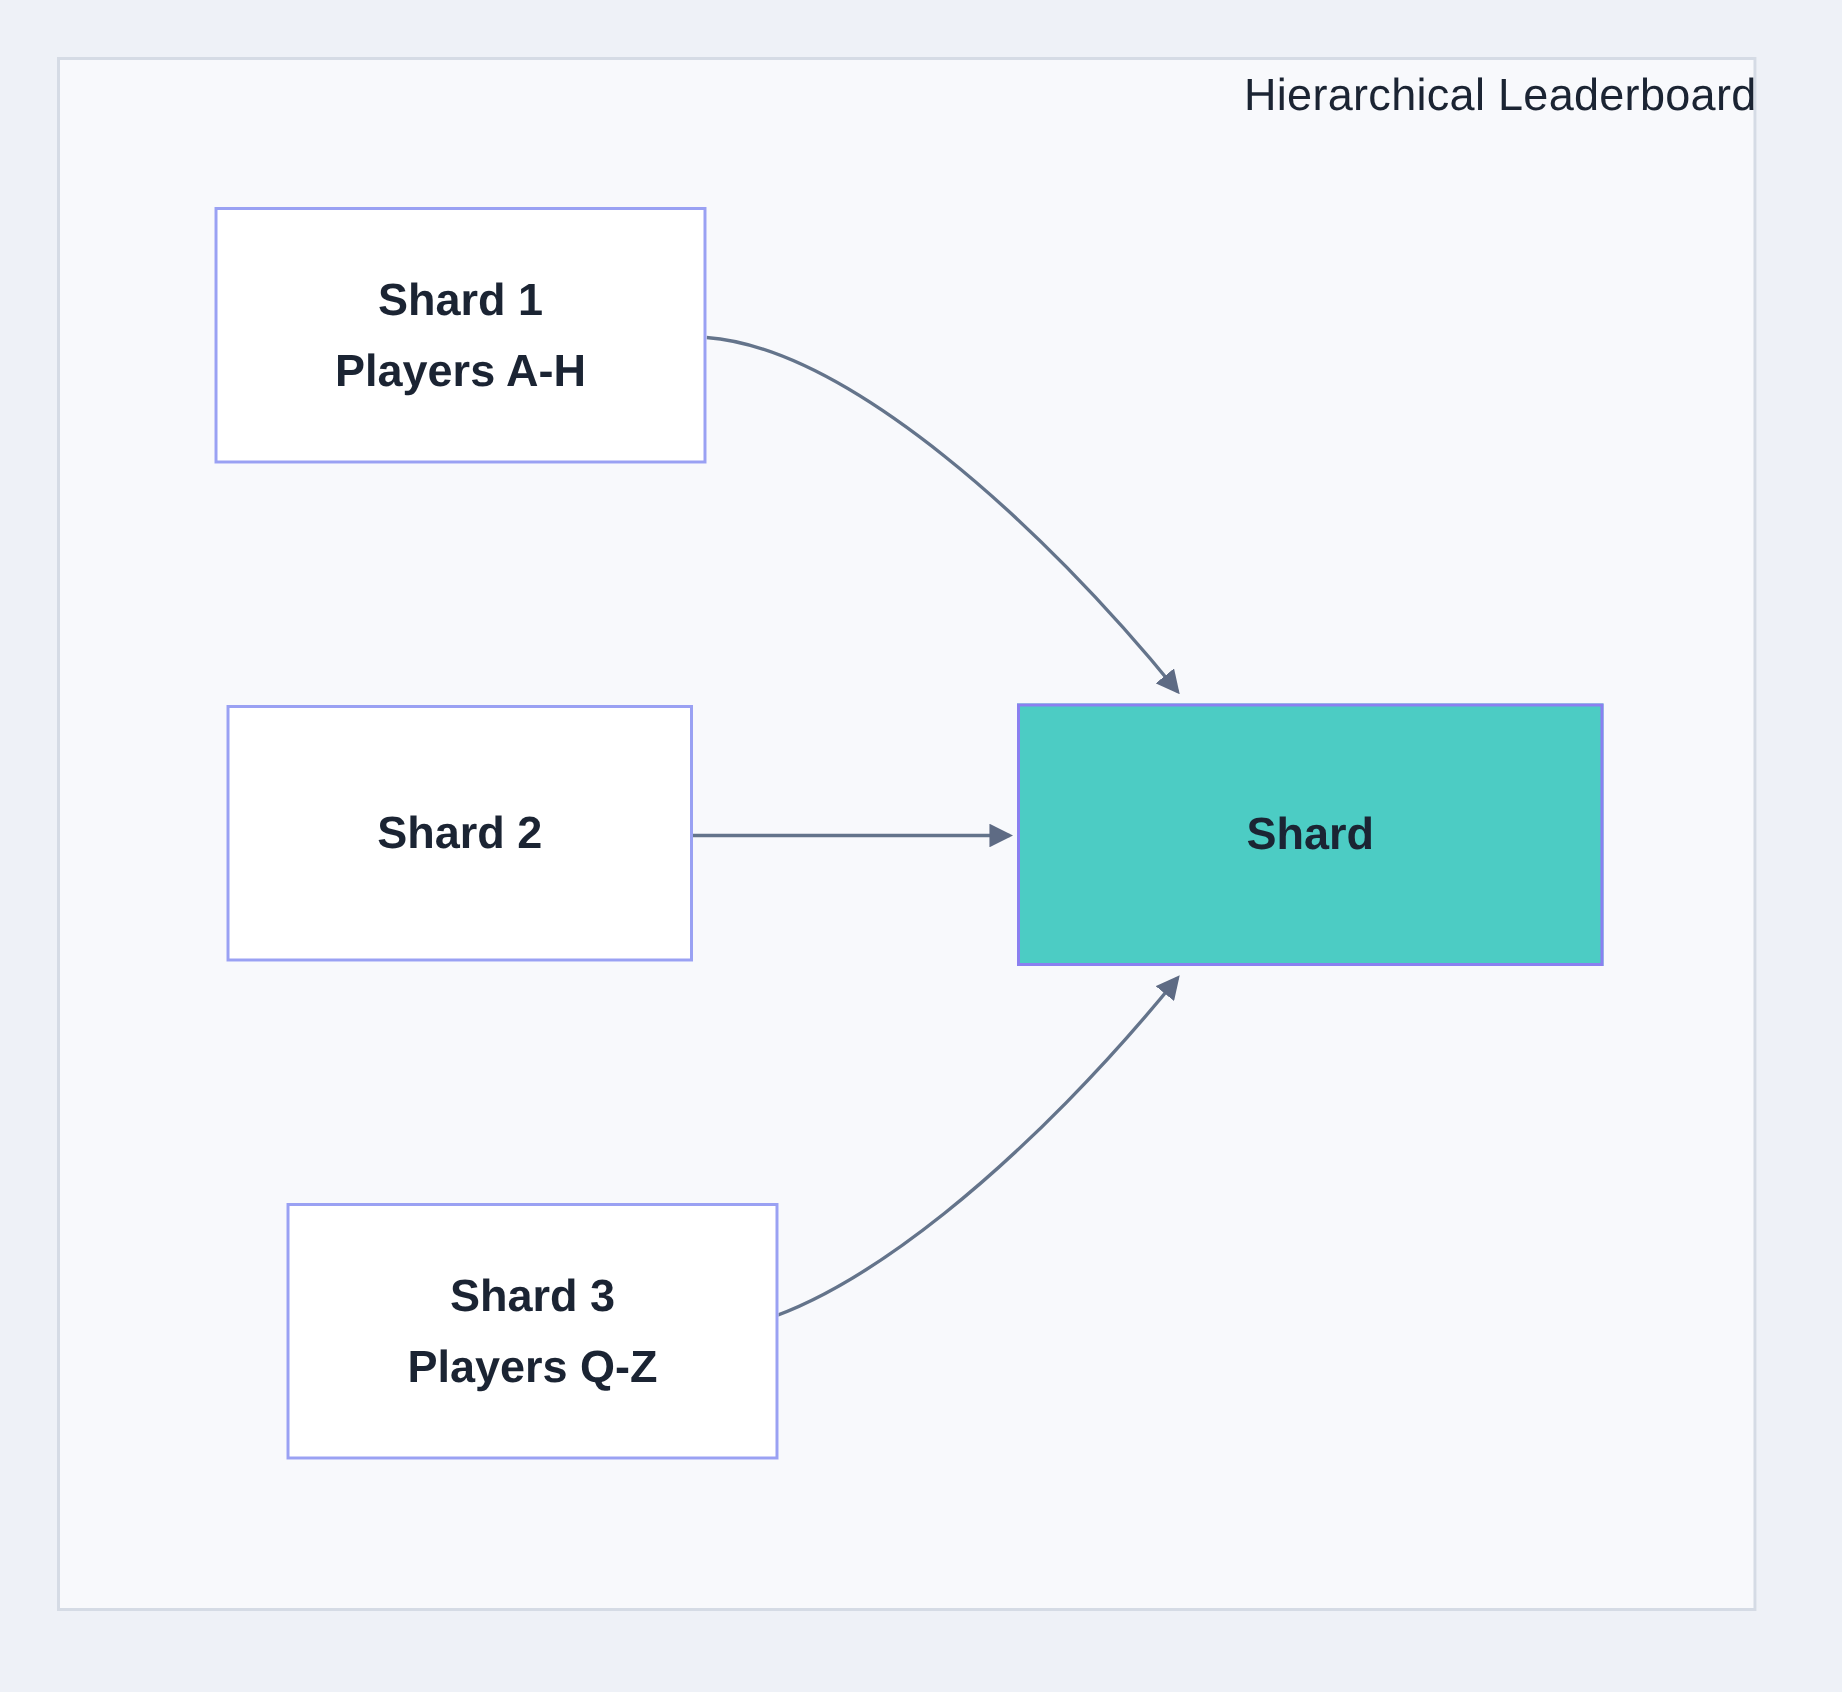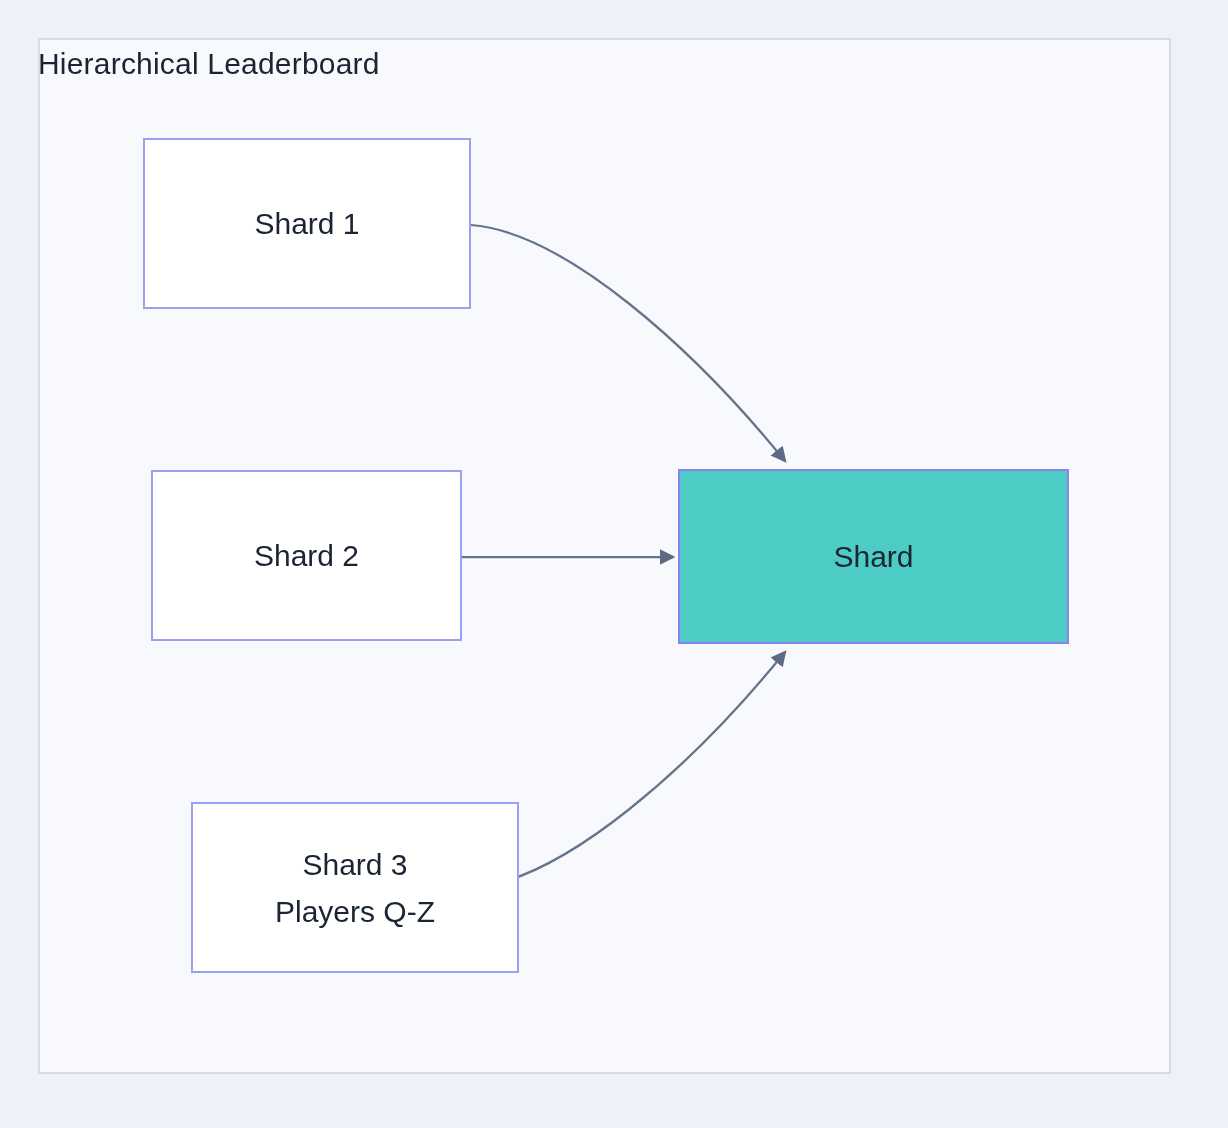--- a/index.html
+++ b/index.html
@@ -23,39 +23,40 @@
     height: 1036px;
     background: #f8f9fc;
     border: 2px solid #d5dbe5;
     box-sizing: border-box;
   }
   .diagram-title {
     position: absolute;
     left: 38px;
     top: 48px;
     width: 1133px;
-    text-align: left;
+    text-align: right;
     font-size: 30px;
     line-height: 32px;
     color: #1b2433;
     letter-spacing: 0.2px;
   }
   .node {
     position: absolute;
     box-sizing: border-box;
     background: #ffffff;
     border: 2px solid #9aa1f3;
     display: flex;
     flex-direction: column;
     align-items: center;
     justify-content: center;
     font-size: 30px;
     line-height: 47px;
     text-align: left;
     color: #1b2433;
+    font-weight: bold;
   }
   .node.global {
     background: #4cccc4;
     border-color: #8b80f0;
   }
   #node-shard1 { left: 143px; top: 138px; width: 328px; height: 171px; }
   #node-shard2 { left: 151px; top: 470px; width: 311px; height: 171px; gap: 18px; }
   #node-shard3 { left: 143px; top: 802px; width: 328px; height: 171px; margin-left: 48px; }
   #node-global { left: 678px; top: 469px; width: 391px; height: 175px; }
   svg.edges {
@@ -85,20 +86,21 @@
       <path d="M 0 0 L 10 5 L 0 10 z" fill="#5e6b84"></path>
     </marker>
   </defs>
   <path class="edge" d="M 471 225 C 565 232 695 350 785 461" marker-end="url(#arrowhead)"></path>
   <path class="edge" d="M 462 557 L 673 557" marker-end="url(#arrowhead)"></path>
   <path class="edge" d="M 471 888 C 565 881 695 763 785 652" marker-end="url(#arrowhead)"></path>
 </svg>
 
 <div class="node" id="node-shard1">
   <span>Shard 1</span>
+  <span>Players A-H</span>
 </div>
 
 <div class="node" id="node-shard2">
   <span>Shard 2</span>
 </div>
 
 <div class="node" id="node-shard3">
   <span>Shard 3</span>
   <span>Players Q-Z</span>
 </div>

